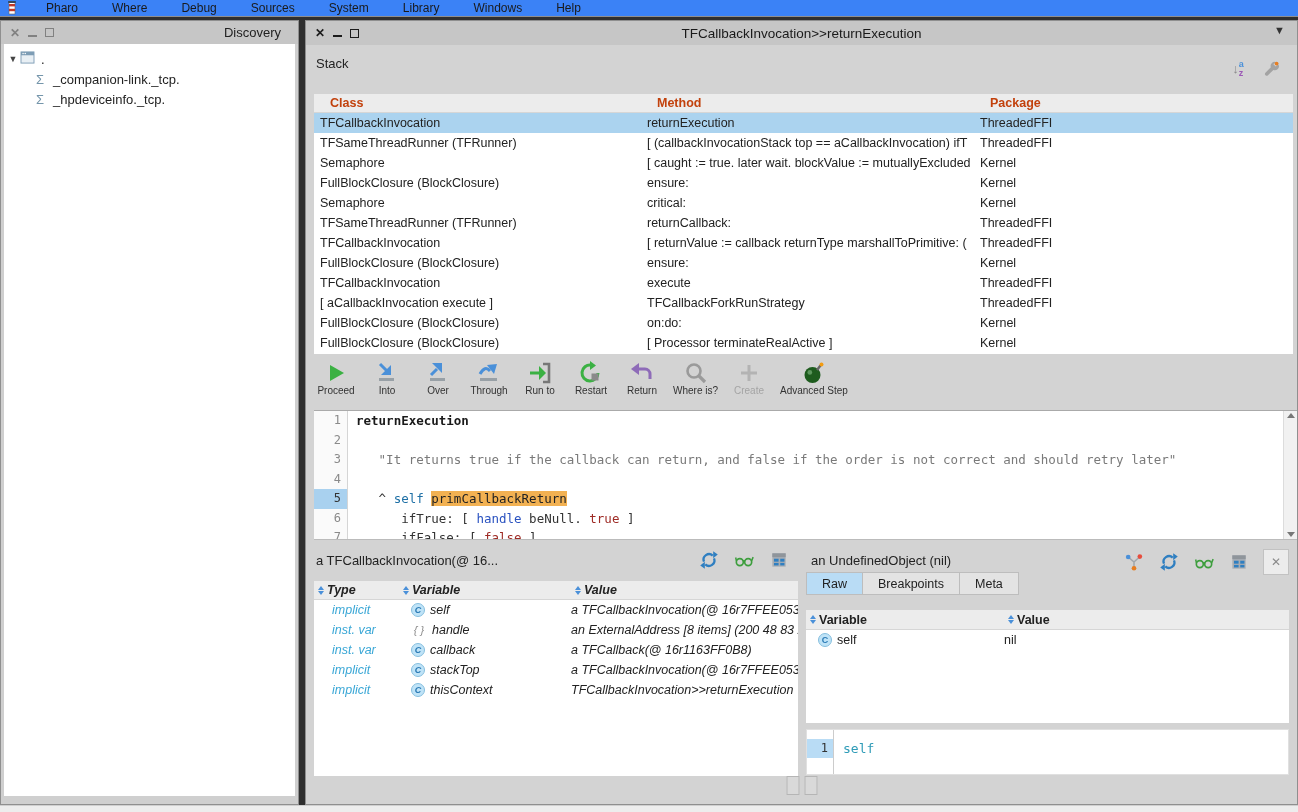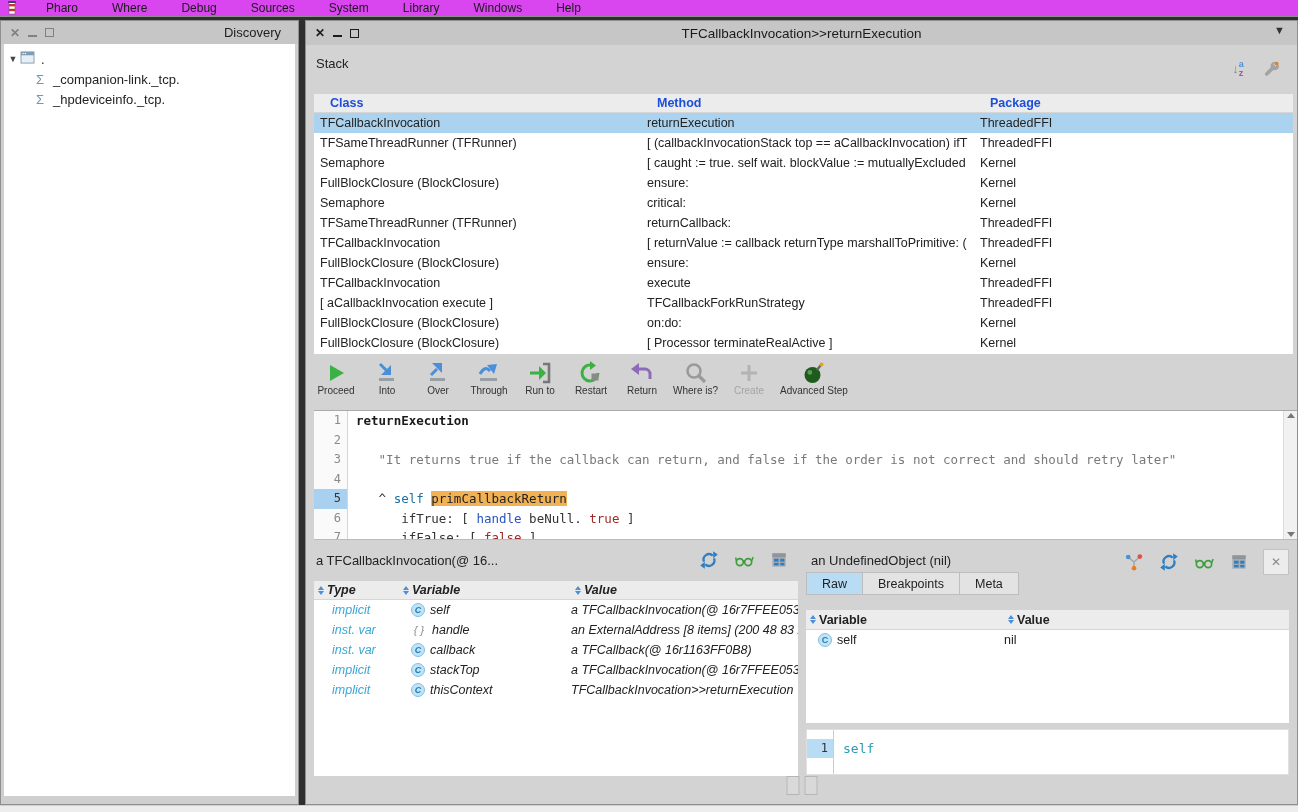--- a/index.html
+++ b/index.html
@@ -1,20 +1,20 @@
 <!DOCTYPE html>
 <html style="--selection: #abd3ef; --gutter_active: #a9d1ef; --token_highlight: #f2b152; --type_text: #3aa7d6; --tab_active: #b9dcf5; --proceed_green: #3bb143; --arrow_blue: #4a90d9; --return_purple: #8e6bb8;"><head>
 <meta charset="utf-8">
 <style>
   * { margin:0; padding:0; box-sizing:border-box; }
   html,body { width:1298px; height:812px; overflow:hidden; }
   body { background:#2f2f2f; font-family:"Liberation Sans", sans-serif; color:#222; position:relative; }
 
   
-  #menubar { position:absolute; left:0; top:0; width:1298px; height:17px; background:#d946ef;
+  #menubar { position:absolute; left:0; top:0; width:1298px; height:17px; background:#3b82f6;
     border-bottom:1px solid #8f8f8f; display:flex; align-items:center; padding-left:6px; gap:22px; }
   #menubar .menu-item { font-size:12px; color:#1a1a1a; padding:0 6px; cursor:default; }
   #menubar svg { display:block; }
 
   
   .window { position:absolute; background:#d3d3d3; border:1px solid #8f8f8f; }
   .titlebar { height:23px; background:#c6c6c6; position:relative; display:flex; align-items:center; }
   .wctrls { display:flex; align-items:center; gap:8px; padding-left:9px; z-index:2; }
   .wc { display:inline-block; line-height:1; }
   .wc-close { font-size:12px; font-weight:bold; }
@@ -45,21 +45,21 @@
   .sortaz { display:flex; align-items:flex-start; font-size:9px; line-height:1; }
   .sortaz .arrow { color:#8a8a8a; font-size:13px; margin-top:2px; }
   .sortaz .letters { display:flex; flex-direction:column; }
   .sortaz .la { color:#4a90d9; font-weight:bold; }
   .sortaz .lz { color:#9b59b6; font-weight:bold; }
 
   #stack-table { position:absolute; left:8px; right:4px; top:73px; height:260px; background:#fff; overflow:hidden; }
   .srow { display:grid; grid-template-columns:327px 333px 1fr; height:20px; align-items:center; }
   .srow > div { padding-left:6px; white-space:nowrap; overflow:hidden; font-size:12.5px; }
   .shead { height:19px; background:#ececec; border-bottom:1px solid #d6d6d6; }
-  .shead > div { font-weight:600; color:#1d4ed8;padding-left:16px; }
+  .shead > div { font-weight:600; color:#c2410c;padding-left:16px; }
   .srow.selected { background:var(--selection); }
 
   #toolbar { position:absolute; left:10px; top:340px; height:47px; display:flex; gap:11px; align-items:flex-start; }
   .tbtn { display:flex; flex-direction:column; align-items:center; min-width:40px; }
   .tbtn .ticon { width:24px; height:24px; }
   .tbtn .tlabel { font-size:10px; color:#333; margin-top:0; white-space:nowrap; }
   .tbtn.disabled .tlabel { color:#a4a4a4; }
 
   
   #editor { position:absolute; left:8px; right:0; top:389px; height:130px; background:#fff;
@@ -229,21 +229,21 @@
           <div>returnExecution</div>
           <div>ThreadedFFI</div>
         </div>
         <div class="srow">
           <div>TFSameThreadRunner (TFRunner)</div>
           <div>[ (callbackInvocationStack top == aCallbackInvocation)   ifT</div>
           <div>ThreadedFFI</div>
         </div>
         <div class="srow">
           <div>Semaphore</div>
-          <div>[ caught := true.  self wait.  blockValue := mutuallyExcluded</div>
+          <div>[ caught := true.  later wait.  blockValue := mutuallyExcluded</div>
           <div>Kernel</div>
         </div>
         <div class="srow">
           <div>FullBlockClosure (BlockClosure)</div>
           <div>ensure:</div>
           <div>Kernel</div>
         </div>
         <div class="srow">
           <div>Semaphore</div>
           <div>critical:</div>

